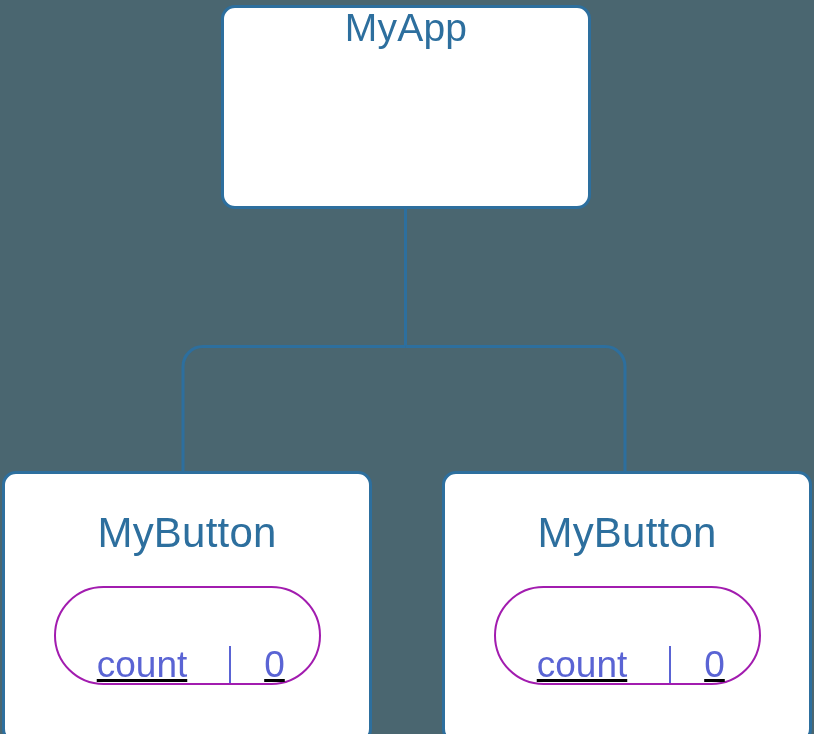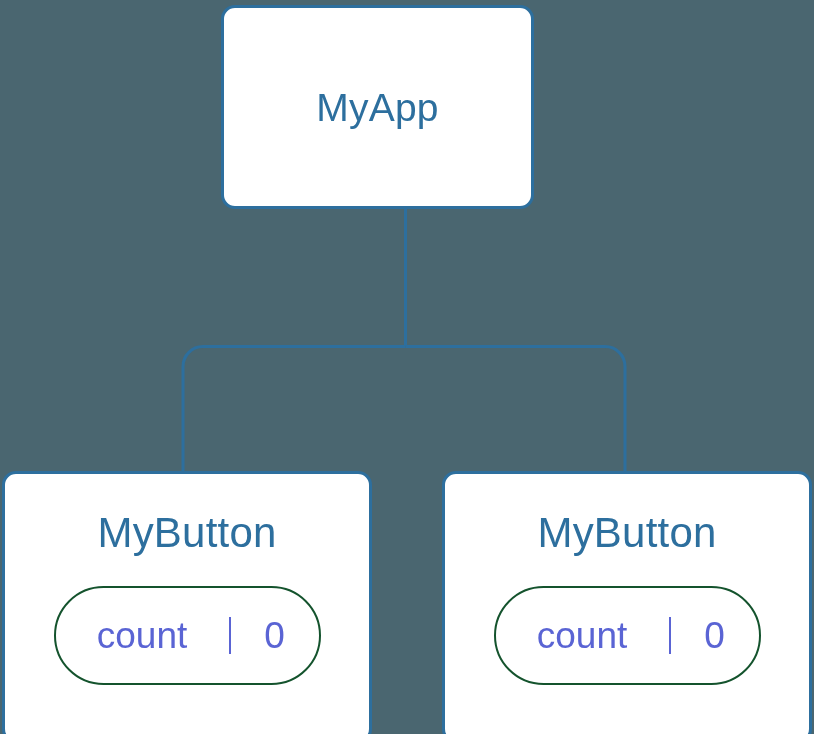--- a/index.html
+++ b/index.html
@@ -41,23 +41,22 @@
     border: 3px solid #2d6f9e;
     border-radius: 14px;
     display: flex;
     flex-direction: column;
     align-items: center;
   }
 
   .node-root {
     left: 221px;
     top: 5px;
-    width: 313px;
+    width: 370px;
     height: 204px;
-    justify-content: center;
   }
 
   .node-child {
     top: 471px;
     width: 370px;
     height: 272px;          
     padding-top: 38px;
   }
 
   .node-child-left  { left: 2px; }
@@ -73,25 +72,26 @@
 
   .node-root .node-title { font-size: 39px; }
 
   
   .pill {
     position: relative;
     box-sizing: border-box;
     margin-top: 32px;
     width: 267px;
     height: 99px;
-    border: 2px solid #14532d;
+    border: 2px solid #a21caf;
     border-radius: 9999px;
     display: flex;
-    align-items: center;
+    align-items: flex-end;
     background: transparent;
+    text-decoration: underline;
   }
 
   .pill-key {
     width: 175px;
     box-sizing: border-box;
     border-right: 2px solid #5a64d4;
     display: flex;
     align-items: center;
     justify-content: center;
   }

